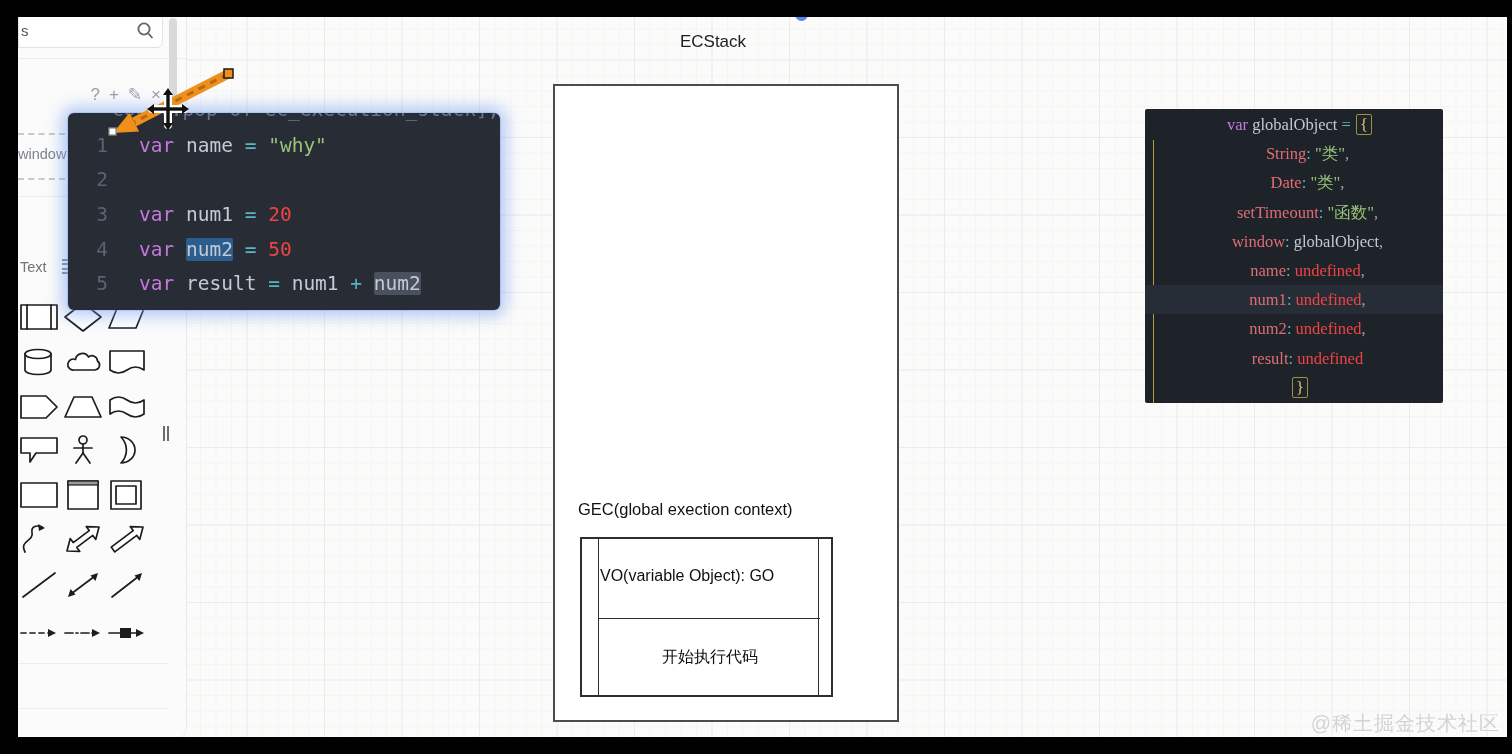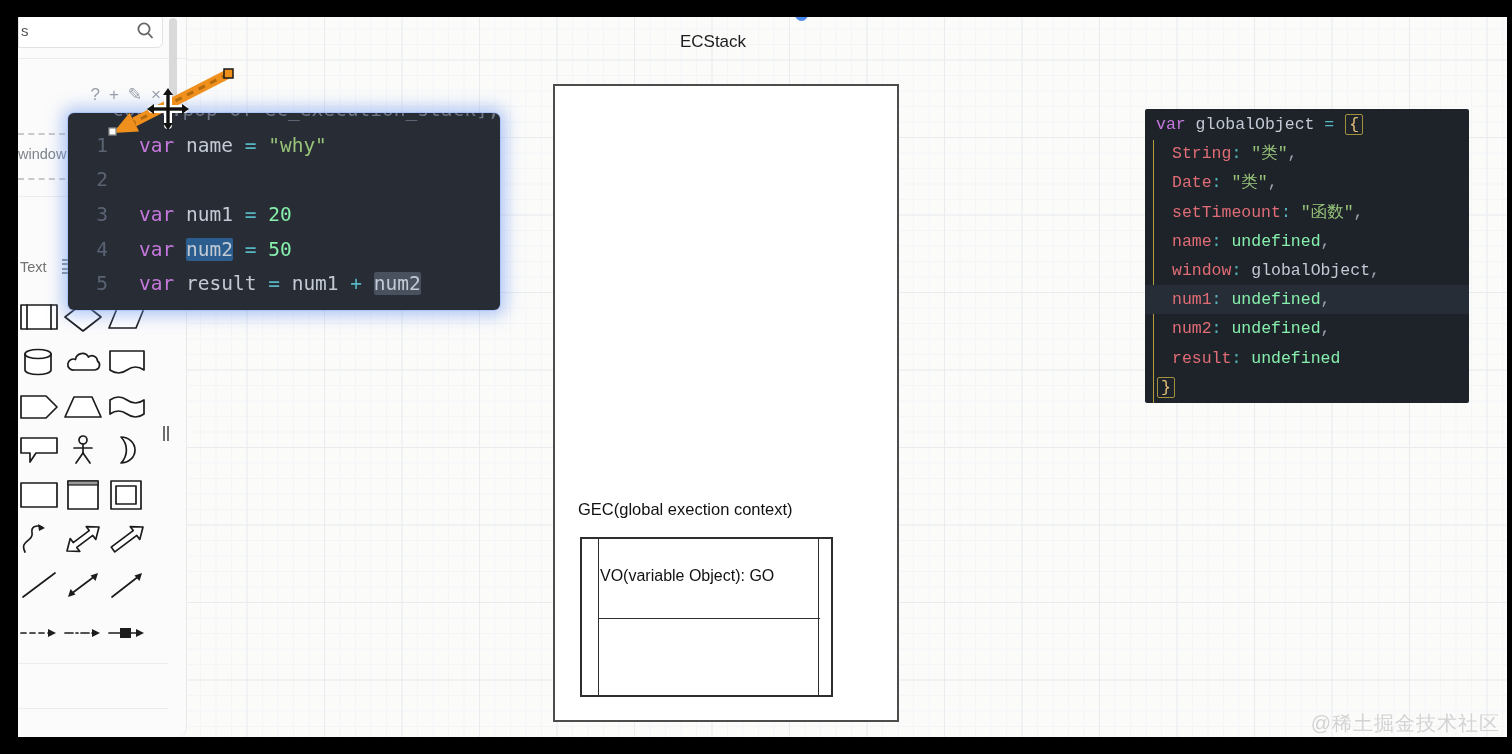--- a/index.html
+++ b/index.html
@@ -24,30 +24,30 @@
   .gec-label{position:absolute;left:560px;top:500px;width:270px;font-size:16.5px;color:#111;}
   .process{position:absolute;left:562px;top:537px;width:249px;height:156px;
     background:#fff;border:2px solid #2e2e2e;}
   .pbar{position:absolute;top:0;width:0;height:100%;border-left:1.6px solid #2e2e2e;}
   .pbar.l{left:16px}.pbar.r{left:236px}
   .pdiv{position:absolute;left:16px;top:79px;width:221.6px;height:0;border-top:1.6px solid #2e2e2e;}
   .vo-label{position:absolute;left:18px;top:28px;width:220px;text-align:left;font-size:16px;color:#111;}
   .exec-label{position:absolute;left:18px;top:108px;width:220px;text-align:center;font-size:16px;color:#111;}
   .watermark{position:absolute;right:12px;top:710px;font-size:20px;color:#d3d3d3;letter-spacing:1px;}
   
-  .gop{position:absolute;left:1127px;top:109px;width:324px;height:294px;background:#1e232a;
-    border-radius:2px;font-family:Liberation Mono, monospace;font-size:16.5px;color:#abb2bf;
-    padding:1px 0 0 0;box-sizing:border-box;}
+  .gop{position:absolute;left:1127px;top:109px;width:298px;height:294px;background:#1e232a;
+    border-radius:2px;font-family:Liberation Serif, serif;font-size:16.5px;color:#abb2bf;
+    padding:1px 0 0 0;box-sizing:border-box;text-align:center;}
   .gop .guide{position:absolute;left:8px;top:31px;width:0;height:263px;border-left:1.5px solid #b49a3f;}
   .grow{height:29.2px;line-height:29.2px;white-space:pre;padding-left:11px;position:relative;}
   .grow.ind{padding-left:27px;}
   .grow.cur{background:#272d36;}
   
   .tk-kw{color:#c678dd}.tk-id{color:#c3cad5}.tk-op{color:#56b6c2}.tk-str{color:#98c379}
-  .tk-num{color:#86efac}.tk-prop{color:#e06c75}.tk-pn{color:#9aa3af}
+  .tk-num{color:#ef4444}.tk-prop{color:#e06c75}.tk-pn{color:#9aa3af}
   .tk-brace{color:#e5c07b;border:1px solid #a3903f;border-radius:2px;padding:0 3px;margin-left:1px;}
   .hl-blue{background:#2b5e8f;border-radius:2px;}
   .hl-gray{background:#49505e;border-radius:2px;}
   
   .sidebar{position:absolute;left:18px;top:0;width:168px;height:737px;background:#fbfbfb;
     border-right:1px solid #e9e9e9;border-radius:0 0 10px 0;}
   .searchbox{position:absolute;left:0;top:14px;width:145px;height:34px;background:#fff;
     border:1px solid #e2e2e2;border-radius:0 6px 6px 0;box-sizing:border-box;}
   .search-text{position:absolute;left:2px;top:7px;font-size:15px;color:#555;}
   .mag{position:absolute;right:8px;top:6px;}
@@ -93,31 +93,32 @@
     <div class="ecstack-label">ECStack</div>
 
     <div class="big-rect"></div>
     <div class="gec-label">GEC(global exection context)</div>
 
     <div class="process">
       <span class="pbar l"></span>
       <span class="pbar r"></span>
       <span class="pdiv"></span>
       <div class="vo-label">VO(variable Object): GO</div>
+      <div class="exec-label">开始执行代码</div>
     </div>
 
     <div class="gop">
       <span class="guide"></span>
       <div id="gop-lines">
           <div class="grow"><span class="tk-kw">var </span><span class="tk-id">globalObject </span><span class="tk-op">= </span><span class="tk-brace">{</span></div>
           <div class="grow ind"><span class="tk-prop">String</span><span class="tk-op">: </span><span class="tk-str">"类"</span><span class="tk-pn">,</span></div>
           <div class="grow ind"><span class="tk-prop">Date</span><span class="tk-op">: </span><span class="tk-str">"类"</span><span class="tk-pn">,</span></div>
           <div class="grow ind"><span class="tk-prop">setTimeount</span><span class="tk-op">: </span><span class="tk-str">"函数"</span><span class="tk-pn">,</span></div>
+          <div class="grow ind"><span class="tk-prop">window</span><span class="tk-op">: </span><span class="tk-id">globalObject</span><span class="tk-pn">,</span></div>
           <div class="grow ind"><span class="tk-prop">name</span><span class="tk-op">: </span><span class="tk-num">undefined</span><span class="tk-pn">,</span></div>
-          <div class="grow ind"><span class="tk-prop">window</span><span class="tk-op">: </span><span class="tk-id">globalObject</span><span class="tk-pn">,</span></div>
           <div class="grow ind cur"><span class="tk-prop">num1</span><span class="tk-op">: </span><span class="tk-num">undefined</span><span class="tk-pn">,</span></div>
           <div class="grow ind"><span class="tk-prop">num2</span><span class="tk-op">: </span><span class="tk-num">undefined</span><span class="tk-pn">,</span></div>
           <div class="grow ind"><span class="tk-prop">result</span><span class="tk-op">: </span><span class="tk-num">undefined</span></div>
           <div class="grow"><span class="tk-brace">}</span></div>
         </div>
     </div>
 
     <div class="watermark">@稀土掘金技术社区</div>
   </div>
 

